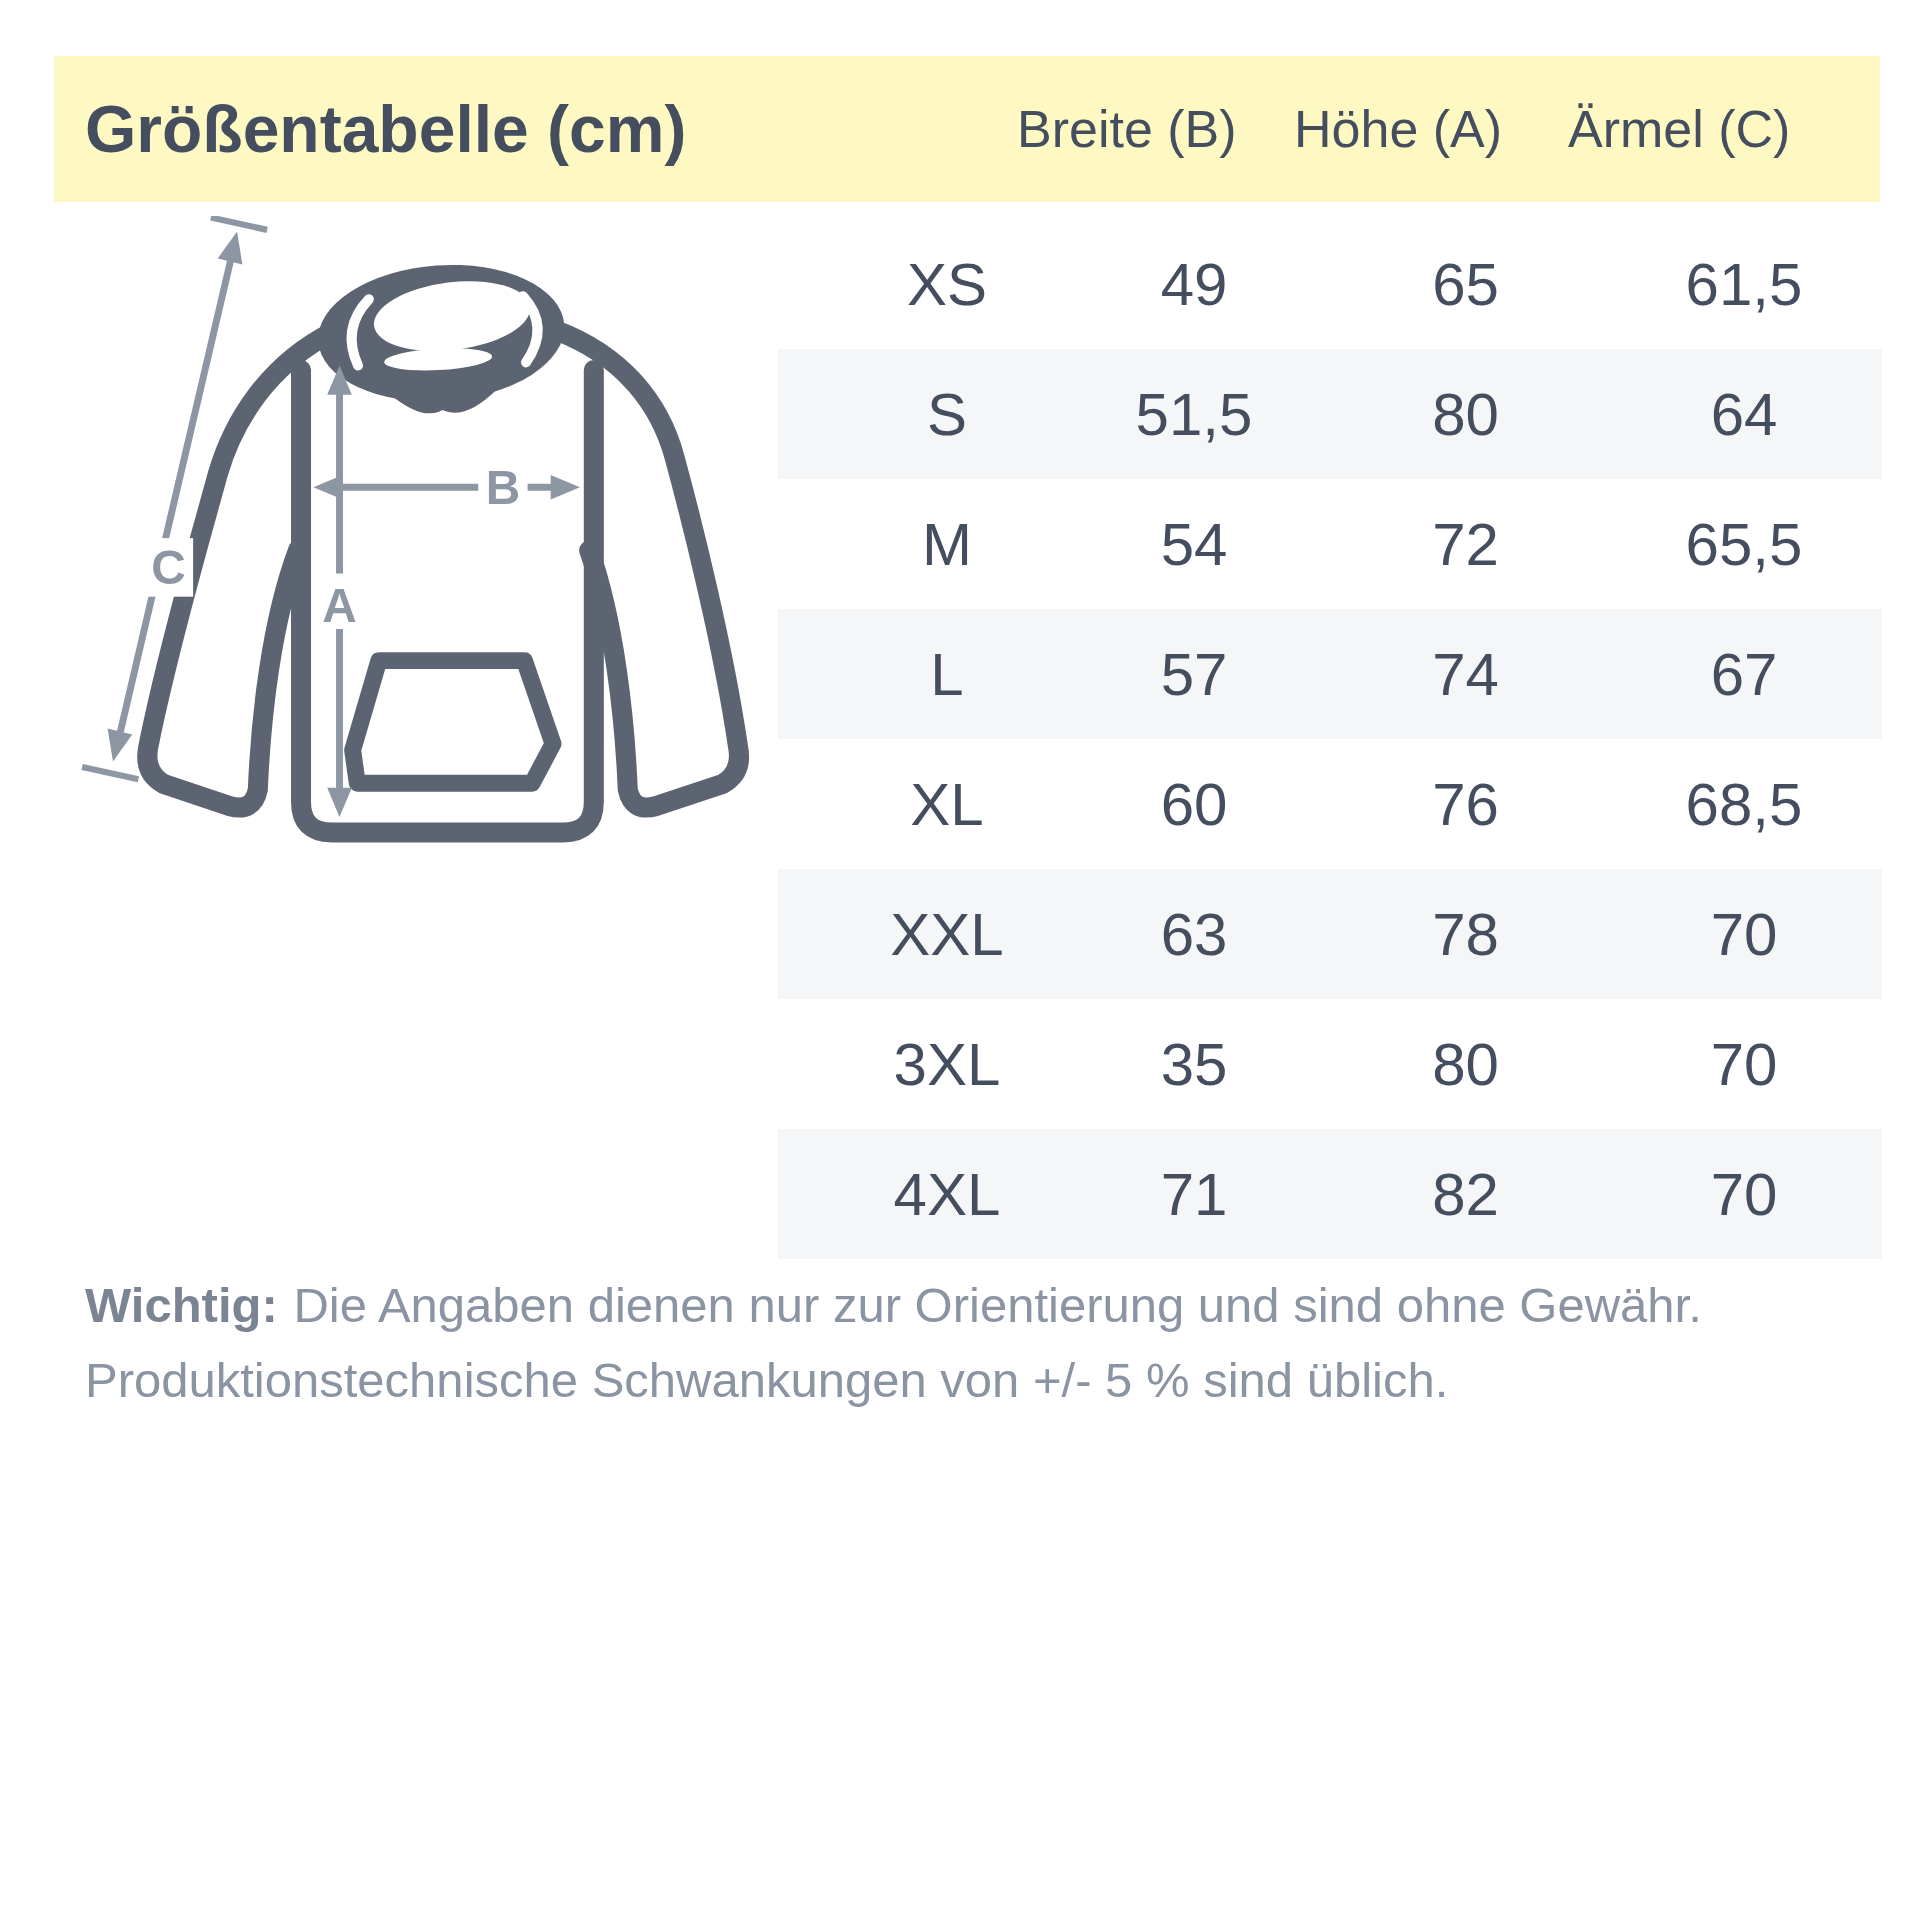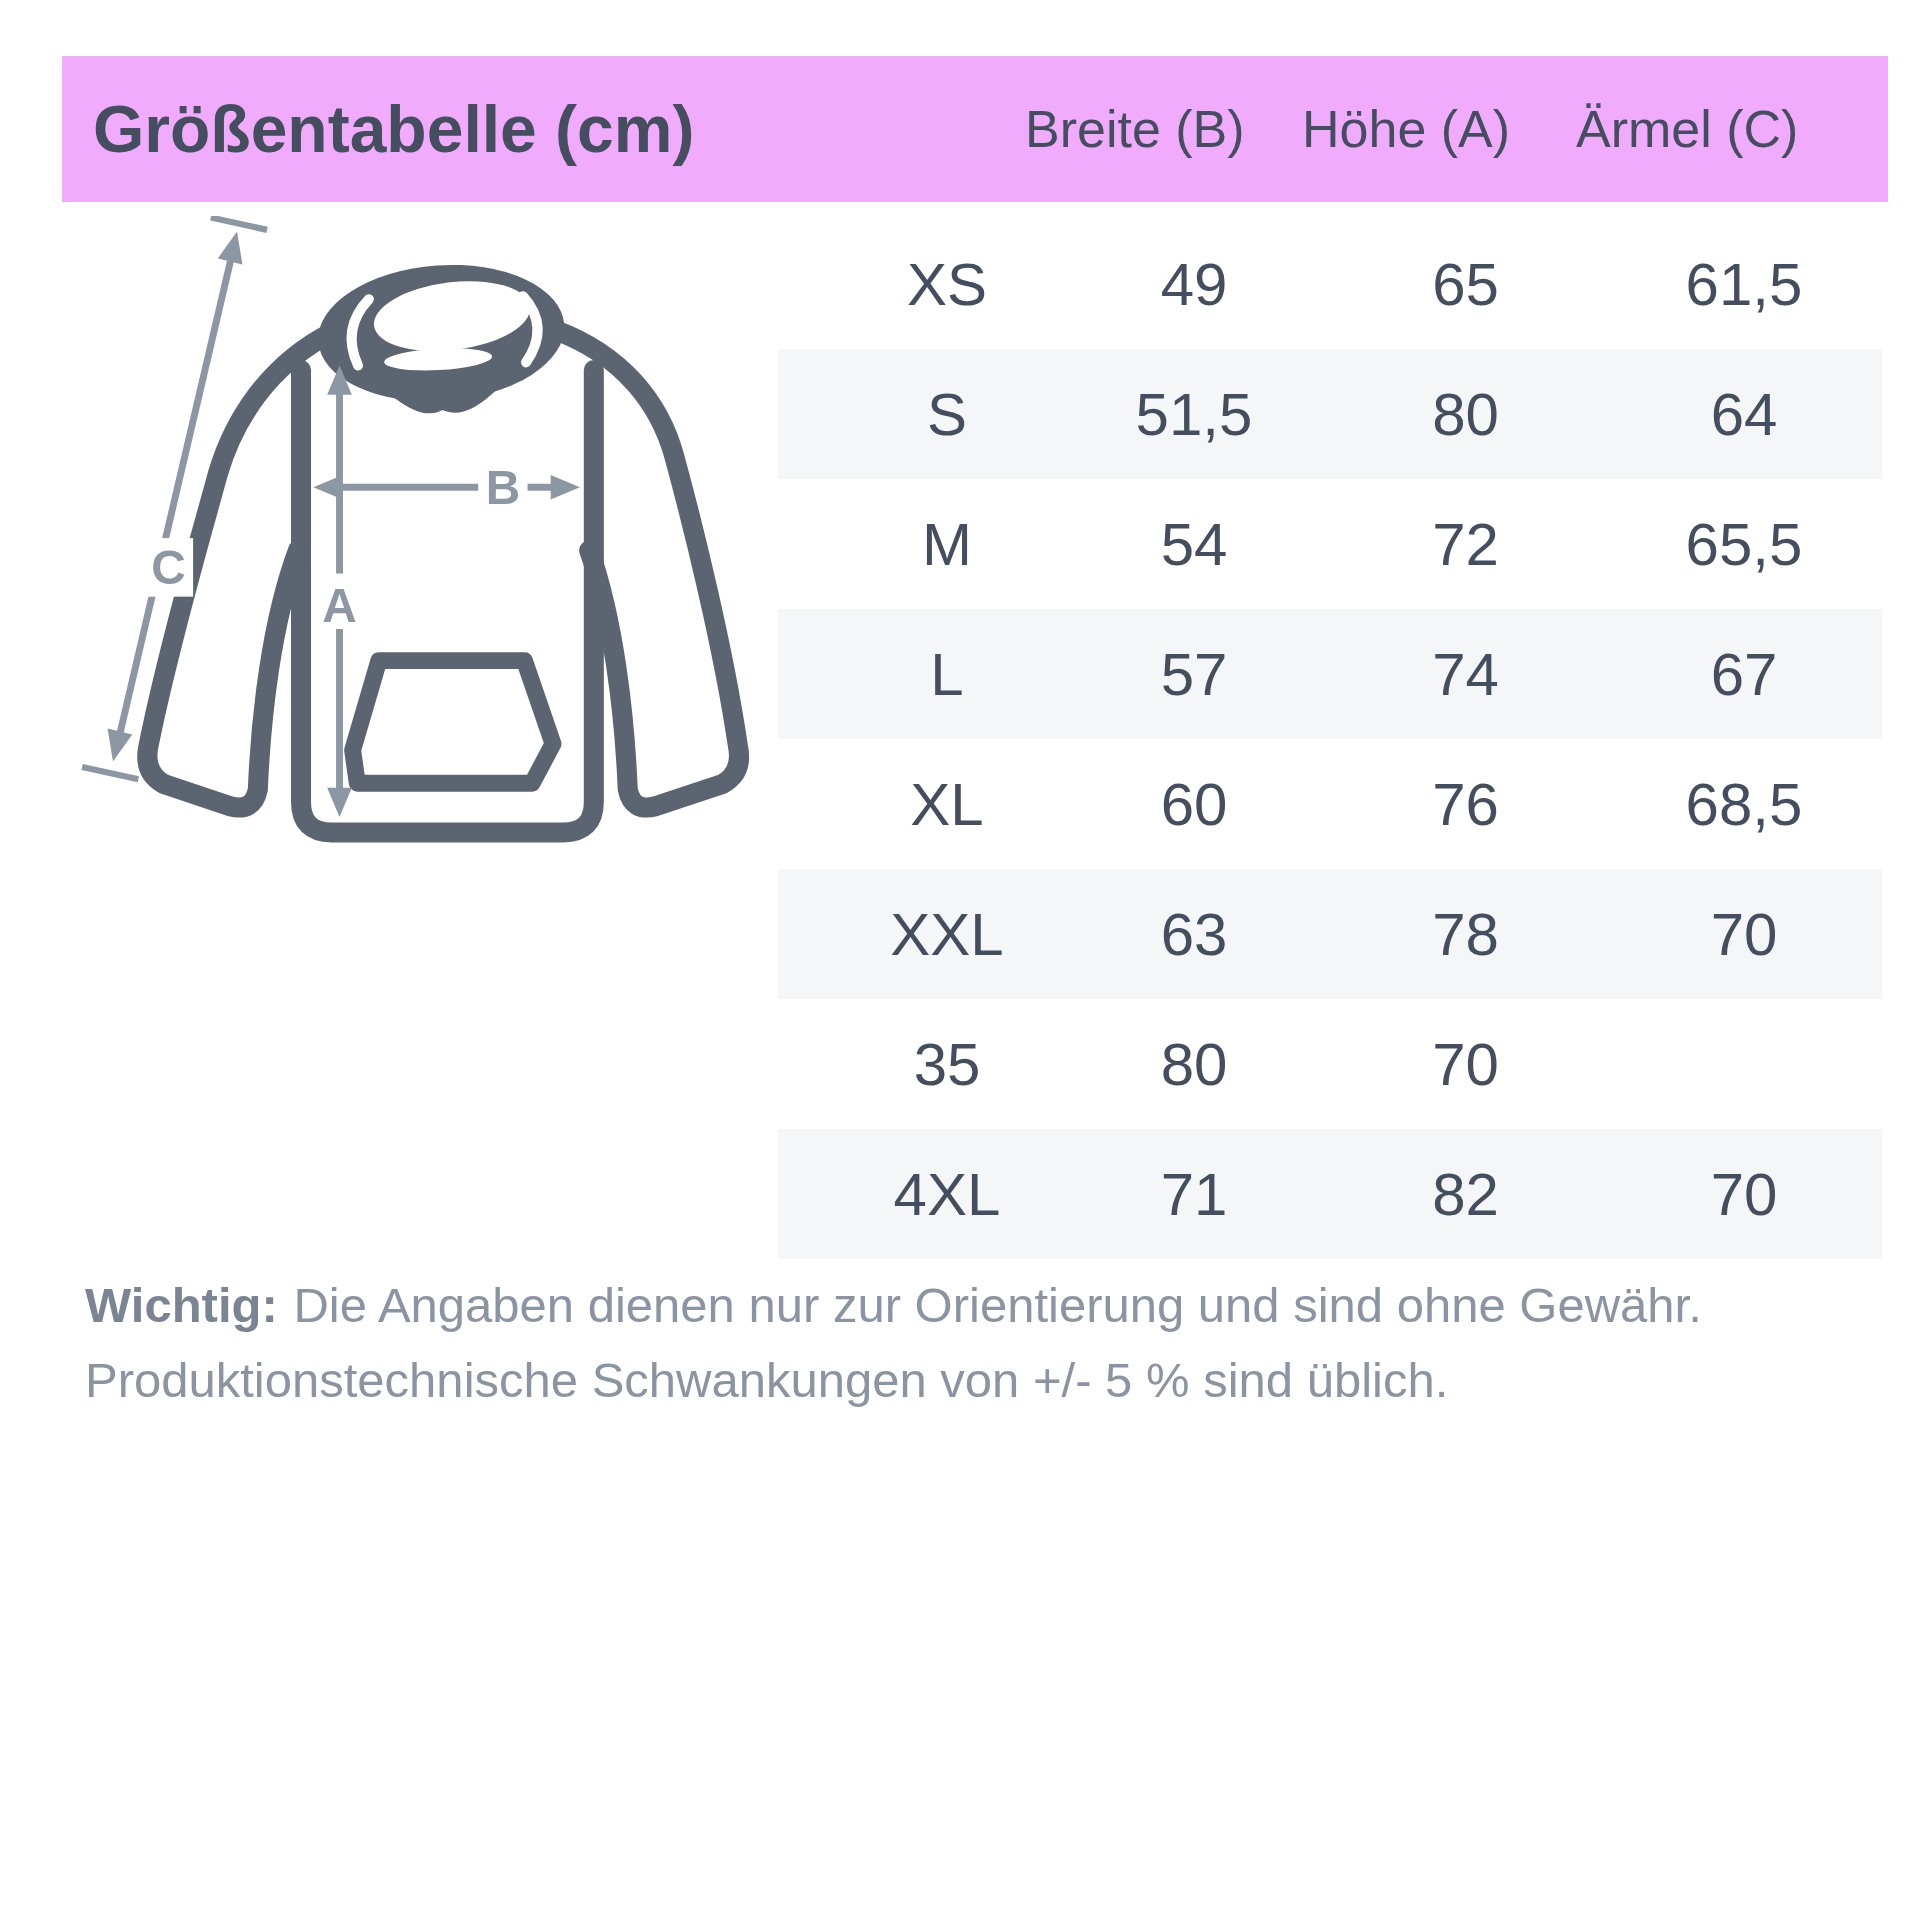--- a/index.html
+++ b/index.html
@@ -3,23 +3,22 @@
 <meta charset="utf-8">
 <style>
   html,body { margin:0; padding:0; background:#ffffff; }
   .page {
     position:relative; width:1926px; height:1926px; background:#ffffff;
     font-family:"Liberation Sans", sans-serif; overflow:hidden;
   }
   
   .header {
     position:absolute; left:54px; top:56px; width:1826px; height:146px;
-    background:#f0abfc; display:grid; grid-template-columns:963px 277px 274px 312px;
+    background:#fef9c3; display:grid; grid-template-columns:963px 277px 274px 312px;
     align-items:center;
-    margin-left:8px;
   }
   .header .title {
     font-size:66px; font-weight:bold; color:#454e5e; padding-left:31px;
     white-space:nowrap;
   }
   .header .col-head {
     font-size:52px; font-weight:normal; color:#454e5e; text-align:left;
     white-space:nowrap;
   }
   
@@ -92,20 +91,21 @@
     </div>
     <div class="row">
       <div></div>
       <div class="cell">XXL</div>
       <div class="cell">63</div>
       <div class="cell">78</div>
       <div class="cell">70</div>
     </div>
     <div class="row">
       <div></div>
+      <div class="cell">3XL</div>
       <div class="cell">35</div>
       <div class="cell">80</div>
       <div class="cell">70</div>
     </div>
     <div class="row">
       <div></div>
       <div class="cell">4XL</div>
       <div class="cell">71</div>
       <div class="cell">82</div>
       <div class="cell">70</div>

